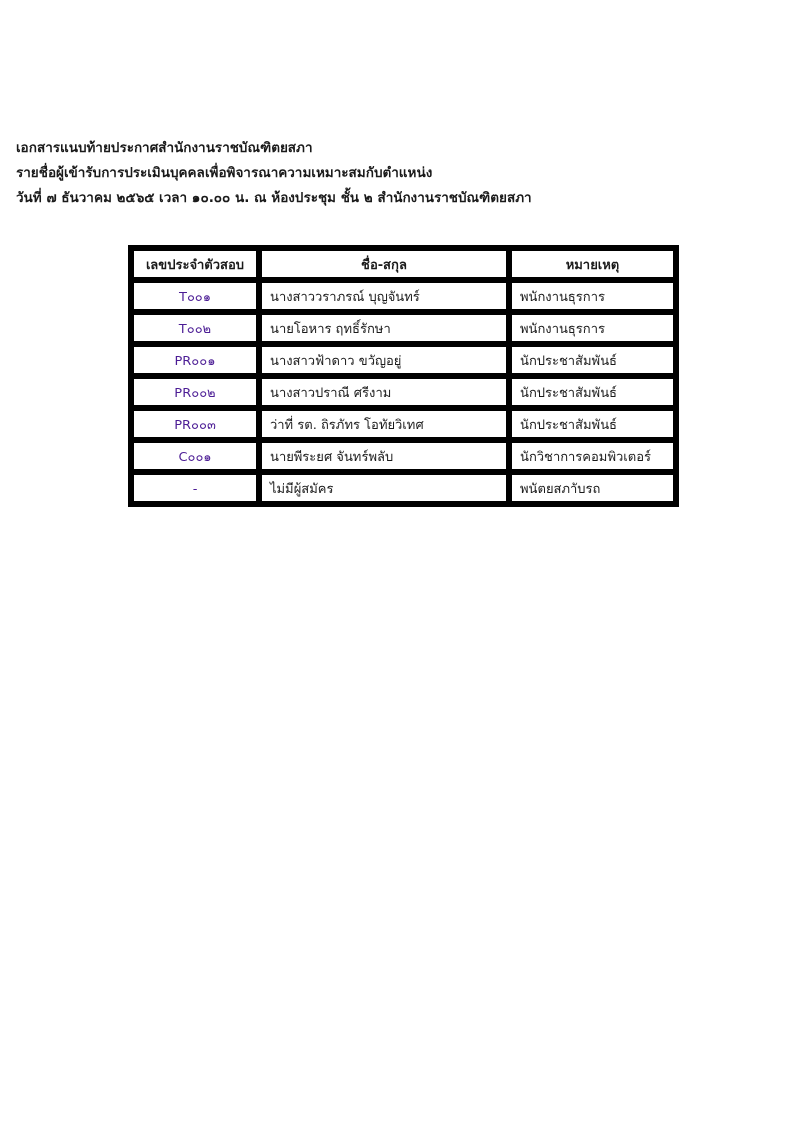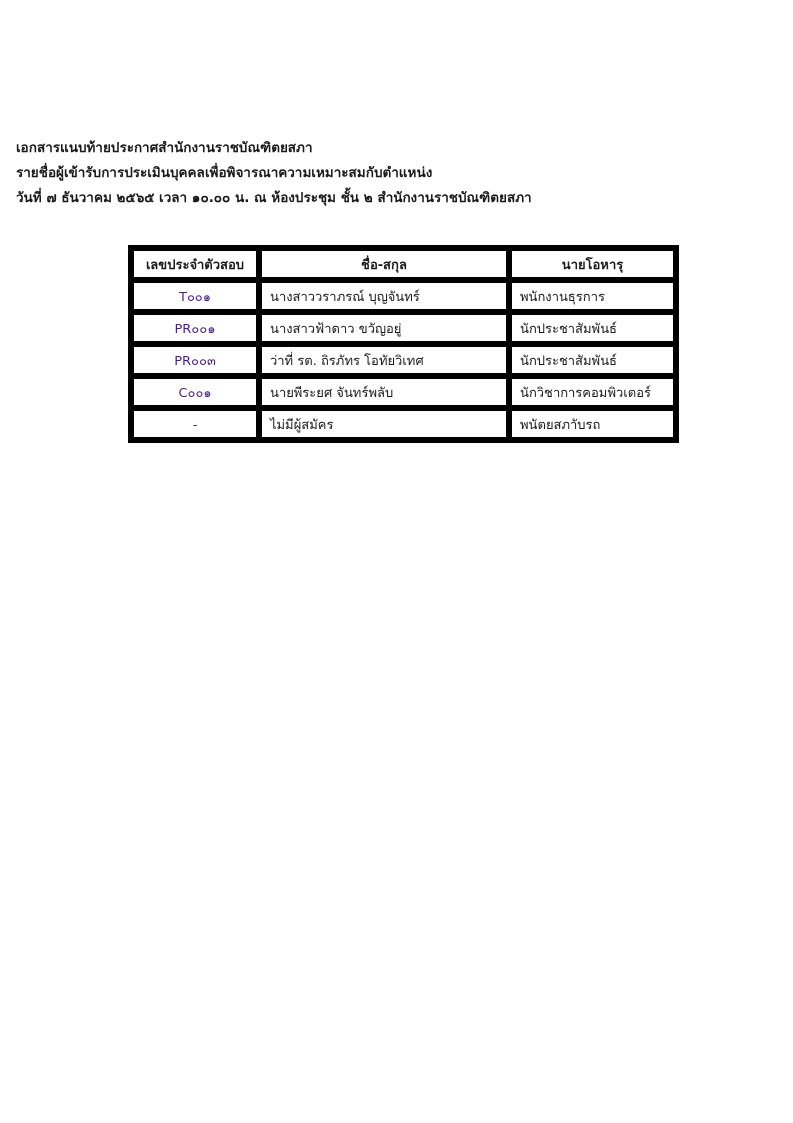--- a/index.html
+++ b/index.html
@@ -24,32 +24,42 @@
   <div class="line">เอกสารแนบท้ายประกาศสำนักงานราชบัณฑิตยสภา</div>
   <div class="line">รายชื่อผู้เข้ารับการประเมินบุคคลเพื่อพิจารณาความเหมาะสมกับตำแหน่ง</div>
   <div class="line">วันที่ ๗ ธันวาคม ๒๕๖๕ เวลา ๑๐.๐๐ น. ณ ห้องประชุม ชั้น ๒ สำนักงานราชบัณฑิตยสภา</div>
 </div>
 
 <table class="roster">
   <thead>
     <tr>
       <th class="col-id">เลขประจำตัวสอบ</th>
       <th class="col-name">ชื่อ-สกุล</th>
-      <th class="col-note">นายโอหารุ</th>
+      <th class="col-note">หมายเหตุ</th>
     </tr>
   </thead>
   <tbody>
     <tr>
       <td class="id">T๐๐๑</td>
       <td class="name">นางสาววราภรณ์  บุญจันทร์</td>
       <td class="note">พนักงานธุรการ</td>
     </tr>
     <tr>
+      <td class="id">T๐๐๒</td>
+      <td class="name">นายโอหาร  ฤทธิ์รักษา</td>
+      <td class="note">พนักงานธุรการ</td>
+    </tr>
+    <tr>
       <td class="id">PR๐๐๑</td>
       <td class="name">นางสาวฟ้าดาว  ขวัญอยู่</td>
+      <td class="note">นักประชาสัมพันธ์</td>
+    </tr>
+    <tr>
+      <td class="id">PR๐๐๒</td>
+      <td class="name">นางสาวปราณี  ศรีงาม</td>
       <td class="note">นักประชาสัมพันธ์</td>
     </tr>
     <tr>
       <td class="id">PR๐๐๓</td>
       <td class="name">ว่าที่ รต. ถิรภัทร  โอทัยวิเทศ</td>
       <td class="note">นักประชาสัมพันธ์</td>
     </tr>
     <tr>
       <td class="id">C๐๐๑</td>
       <td class="name">นายพีระยศ  จันทร์พลับ</td>

